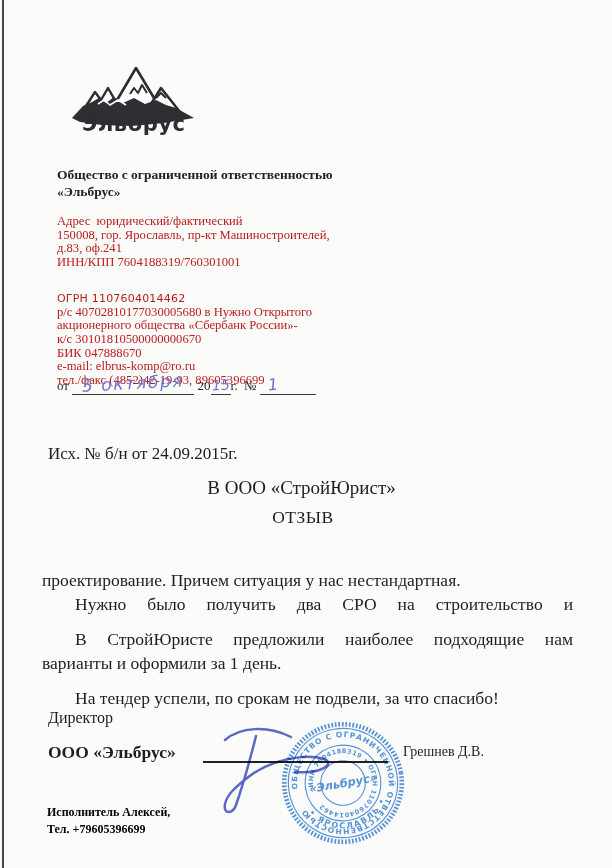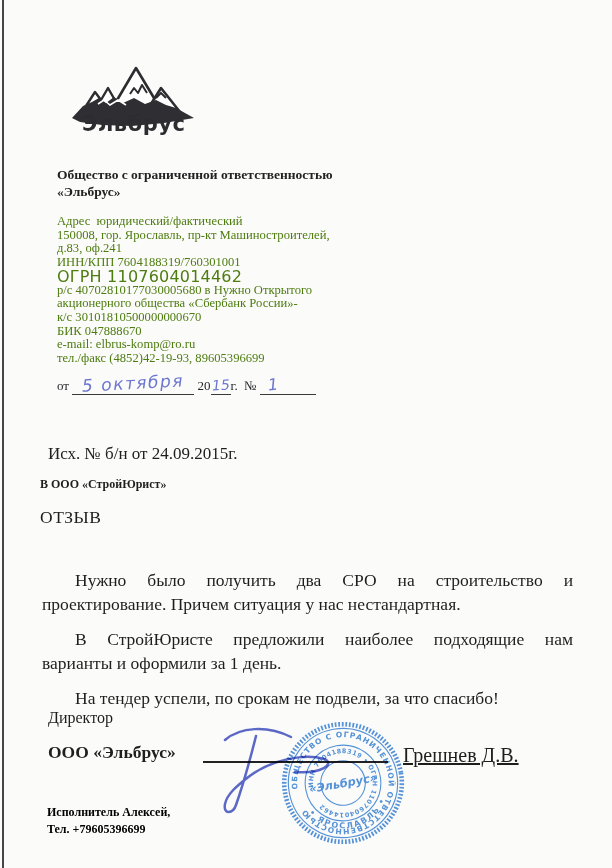--- a/index.html
+++ b/index.html
@@ -18,52 +18,52 @@
   .logo { left:68px; top:60px; width:130px; height:66px; }
   .logo-text {
     left:82px; top:112px; width:120px;
     font-family:"DejaVu Sans", sans-serif;
     font-size:21px; font-weight:700; color:#2d2d31; letter-spacing:.5px;
   }
   .company-name {
     left:57px; top:167px; width:330px;
     font-size:13.5px; font-weight:700; line-height:16.5px; color:#222;
   }
-  .details { left:57px; top:215px; width:330px; font-size:12.6px; line-height:13.7px; color:#4d7c0f; }
+  .details { left:57px; top:215px; width:330px; font-size:12.6px; line-height:13.7px; color:#b91c1c; }
   .detail-line { white-space:pre-wrap; }
-  .detail-line.sans { font-family:"DejaVu Sans", sans-serif; font-size:16px; letter-spacing:.2px; }
+  .detail-line.sans { font-family:"DejaVu Sans", sans-serif; font-size:11px; letter-spacing:.2px;margin-top:22px; }
 
   .date-line { left:57px; top:374px; width:330px; font-size:13px; color:#25252a; }
   .blank { display:inline-block; border-bottom:1.3px solid #3a3a3e; text-align:center; vertical-align:baseline; }
   .blank-date { width:122px; }
   .blank-year { width:20px; }
   .blank-num  { width:48px; text-align:left; padding-left:8px; }
   .hw {
     font-family:"DejaVu Sans", sans-serif; font-style:italic;
     color:#6d77cf; display:inline-block;
   }
   .hw-date { font-size:17px; letter-spacing:1.5px; transform:rotate(-3deg) translateY(-1px); }
   .hw-year { font-size:14px; transform:rotate(-4deg); }
   .hw-num  { font-size:16px; transform:rotate(-6deg); }
 
   
   .ref-line   { left:48px; top:444px; font-size:17px; }
-  .recipient  { left:40px; top:477px; width:523px; text-align:left; font-size:12px;font-weight:bold; }
-  .title      { left:40px; top:507px; width:526px; font-size:17.5px; letter-spacing:.5px; }
+  .recipient  { left:40px; top:477px; width:523px; text-align:center; font-size:19px; }
+  .title      { left:40px; top:507px; width:526px; text-align:center; font-size:17.5px; letter-spacing:.5px; }
   .paragraphs { left:42px; top:568px; width:531px; font-size:17.5px; line-height:24px; }
   .para { margin-bottom:11px; }
   .pline { text-align:justify; text-align-last:justify; }
   .pline.first { text-indent:33px; }
   .pline.last  { text-align-last:left; }
 
   
   .director1 { left:48px; top:709px; font-size:16px; }
   .director2 { left:48px; top:742px; font-size:17.5px;font-weight:bold; }
   .sig-line  { left:203px; top:761px; width:185px; height:2px; background:#222; }
-  .signer    { left:403px; top:744px; font-size:20px;text-decoration:underline; }
+  .signer    { left:403px; top:744px; font-size:14px; }
   .executor  { left:47px; top:804px; font-size:12px; font-weight:700; line-height:16.5px; color:#000000; }
 
   
   .stamp-wrap { left:280px; top:720px; width:126px; height:126px; mix-blend-mode:multiply; }
   .sig-wrap   { left:195px; top:698px; width:170px; height:125px; mix-blend-mode:multiply; }
 </style>
 </head>
 <body>
 
 <div class="abs scan-edge"></div>
@@ -107,22 +107,22 @@
   &nbsp;<span>№</span>
   <span class="blank blank-num"><span class="hw hw-num">1</span></span>
 </div>
 
 <div class="abs ref-line">Исх. № б/н от 24.09.2015г.</div>
 <div class="abs recipient">В ООО «СтройЮрист»</div>
 <div class="abs title">ОТЗЫВ</div>
 
 <div class="abs paragraphs">
   <div class="para">
+    <div class="pline last">проектирование. Причем ситуация у нас нестандартная.</div>
     <div class="pline first">Нужно было получить два СРО на строительство и</div>
-    <div class="pline last">проектирование. Причем ситуация у нас нестандартная.</div>
   </div>
   <div class="para">
     <div class="pline first">В СтройЮристе предложили наиболее подходящие нам</div>
     <div class="pline last">варианты и оформили за 1 день.</div>
   </div>
   <div class="para">
     <div class="pline first last">На тендер успели, по срокам не подвели, за что спасибо!</div>
   </div>
 </div>
 

